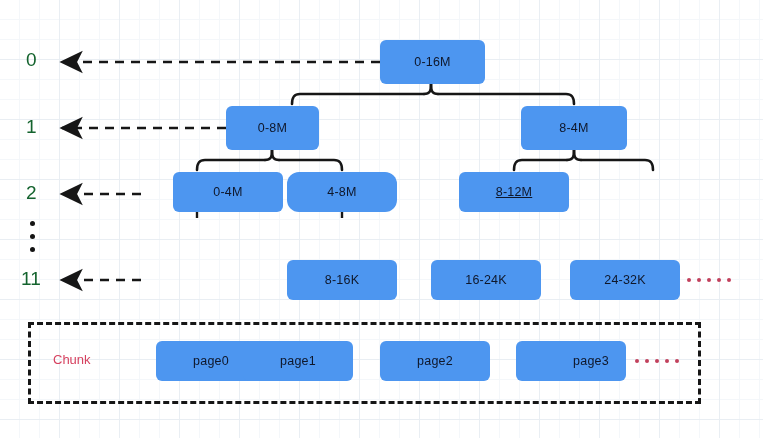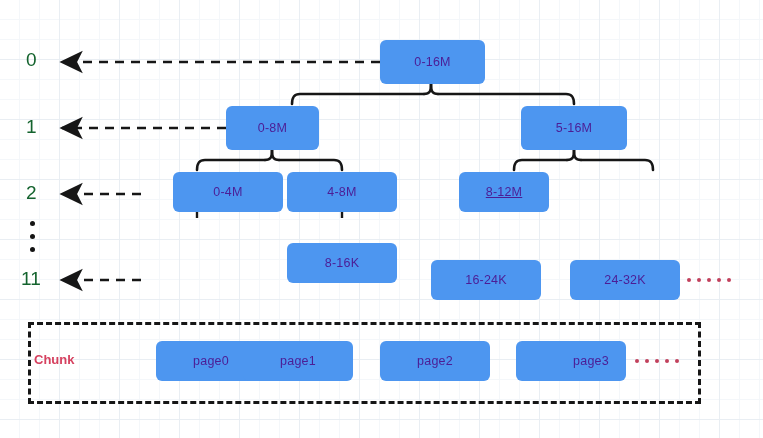--- a/index.html
+++ b/index.html
@@ -20,21 +20,21 @@
       linear-gradient(to bottom, #f4f7fa 1px, transparent 1px);
     background-size: 60px 60px, 60px 60px, 20px 20px, 20px 20px;
     background-position: -1px -1px, -1px -1px, -1px -1px, -1px -1px;
     font-family: "Liberation Sans", sans-serif;
   }
 
   .node {
     position: absolute;
     background: #4d96f0;
     border-radius: 6px;
-    color: #4c1d95;
+    color: #0f172a;
     font-size: 12.5px;
     letter-spacing: 0.2px;
     display: flex;
     align-items: center;
     justify-content: center;
     box-sizing: border-box;
     user-select: none;
   }
 
   .level-label {
@@ -152,41 +152,41 @@
 
   <div class="vdots" style="left:30px; top:221px; width:5px; height:31px;">
     <span></span>
     <span></span>
     <span></span>
   </div>
 
   <div class="node" style="left:380px; top:40px; width:105px; height:44px;">0-16M</div>
 
   <div class="node" style="left:226px; top:106px; width:93px; height:44px;">0-8M</div>
-  <div class="node" style="left:521px; top:106px; width:106px; height:44px;">5-16M</div>
+  <div class="node" style="left:521px; top:106px; width:106px; height:44px;">8-4M</div>
 
   <div class="node" style="left:141px; top:172px; width:110px; height:40px;margin-left:32px;">0-4M</div>
-  <div class="node" style="left:287px; top:172px; width:110px; height:40px;">4-8M</div>
-  <div class="node" style="left:459px; top:172px; width:90px; height:40px;text-decoration:underline;">8-12M</div>
+  <div class="node" style="left:287px; top:172px; width:110px; height:40px;border-radius:12px;">4-8M</div>
+  <div class="node" style="left:459px; top:172px; width:110px; height:40px;text-decoration:underline;">8-12M</div>
 
-  <div class="node" style="left:287px; top:243px; width:110px; height:40px;">8-16K</div>
+  <div class="node" style="left:287px; top:260px; width:110px; height:40px;">8-16K</div>
   <div class="node" style="left:431px; top:260px; width:110px; height:40px;">16-24K</div>
   <div class="node" style="left:570px; top:260px; width:110px; height:40px;">24-32K</div>
 
   <div class="hdots" style="left:687px; top:278px;">
     <span></span>
     <span></span>
     <span></span>
     <span></span>
     <span></span>
   </div>
 
   <div class="chunk-box" style="left:28px; top:322px; width:673px; height:82px;"></div>
 
-  <div class="chunk-label" style="left:34px; top:352px;font-weight:bold;">Chunk</div>
+  <div class="chunk-label" style="left:53px; top:352px;">Chunk</div>
 
   <div class="node" style="left:108px; top:341px; width:110px; height:40px;margin-left:48px;">page0</div>
   <div class="node" style="left:243px; top:341px; width:110px; height:40px;">page1</div>
   <div class="node" style="left:380px; top:341px; width:110px; height:40px;">page2</div>
   <div class="node" style="left:516px; top:341px; width:110px; height:40px;padding-left:40px;">page3</div>
 
   <div class="hdots" style="left:635px; top:359px;">
     <span></span>
     <span></span>
     <span></span>

